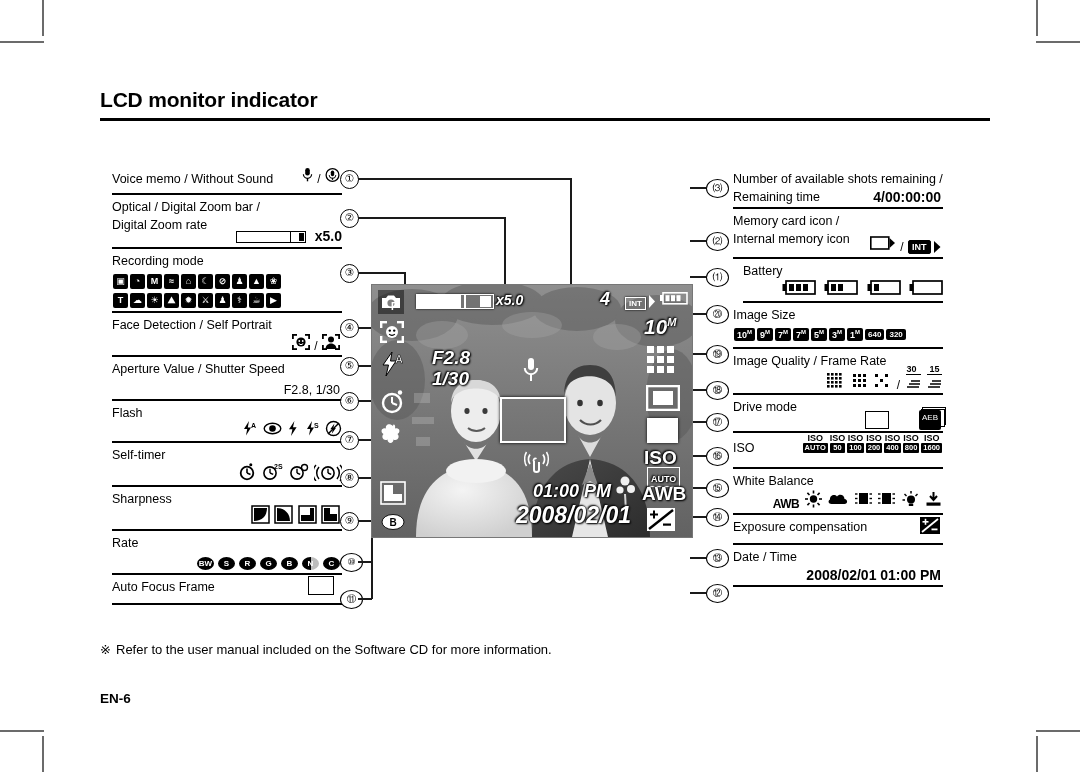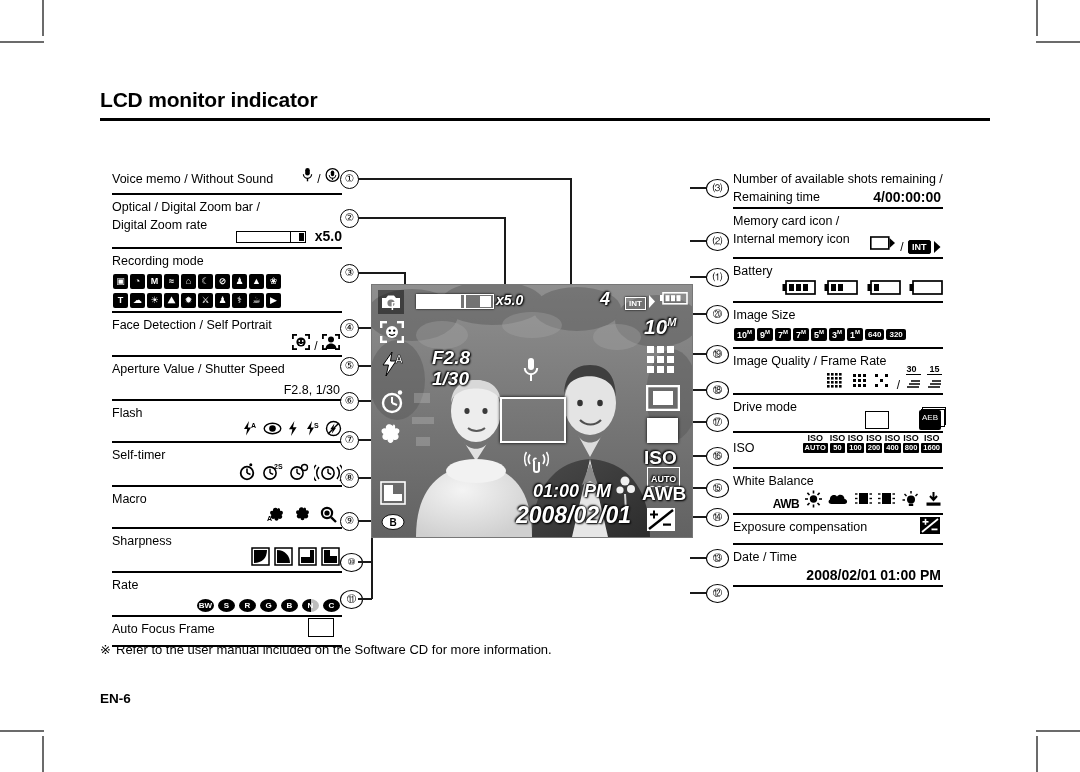--- a/index.html
+++ b/index.html
@@ -209,38 +209,20 @@
         <line x1="14" y1="11" x2="14" y2="6.8" stroke="#000" stroke-width="1.4"></line>
         <line x1="14" y1="11" x2="17.2" y2="12.4" stroke="#000" stroke-width="1.4"></line>
         <path d="M5 5 A9 9 0 0 0 5 17" fill="none" stroke="#000" stroke-width="1.5"></path>
         <path d="M2 3 A12 12 0 0 0 2 19" fill="none" stroke="#000" stroke-width="1.3"></path>
         <path d="M23 5 A9 9 0 0 1 23 17" fill="none" stroke="#000" stroke-width="1.5"></path>
         <path d="M26 3 A12 12 0 0 1 26 19" fill="none" stroke="#000" stroke-width="1.3"></path>
       </svg>
     </div>
   </div>
 
-  <div class="row" style="height:36px;">
-    <span class="lbl">Macro</span>
-    <div style="position:absolute;right:4px;bottom:0px;">
-      <svg width="22" height="18" viewBox="0 0 22 18">
-        <path d="M11 4 C8.5 1.5 5.5 3 6 6 C3 5 2 8.5 4.5 10 C2.5 12 5 15 7.5 13.5 C7.5 16.5 11.5 16.5 11.5 13.5 C14 15 16.5 12 14.5 10 C17 8.5 16 5 13 6 C13.5 3 11 2 11 4 Z" fill="#000"></path>
-        <text x="0" y="16" font-size="7" font-weight="bold" font-family="Liberation Sans">A</text>
-      </svg>
-      <svg width="20" height="18" viewBox="0 0 20 18">
-        <path d="M10 3.5 C7.5 1 4.5 2.5 5 5.5 C2 4.5 1 8 3.5 9.5 C1.5 11.5 4 14.5 6.5 13 C6.5 16 10.5 16 10.5 13 C13 14.5 15.5 11.5 13.5 9.5 C16 8 15 4.5 12 5.5 C12.5 2.5 10 1.5 10 3.5 Z" fill="#000"></path>
-      </svg>
-      <svg width="20" height="18" viewBox="0 0 20 18">
-        <circle cx="9" cy="8" r="6.2" fill="#000"></circle>
-        <circle cx="9" cy="8" r="4" fill="#fff"></circle>
-        <circle cx="9" cy="8" r="2.6" fill="#000"></circle>
-        <line x1="13.2" y1="12.4" x2="18" y2="17" stroke="#000" stroke-width="2.4"></line>
-      </svg>
-    </div>
-  </div>
 
   <div class="row" style="height:38px;">
     <span class="lbl">Sharpness</span>
     <div style="position:absolute;right:2px;bottom:1px;">
       <svg width="19" height="19" viewBox="0 0 19 19">
         <rect x="1" y="1" width="17" height="17" fill="none" stroke="#000" stroke-width="1.5"></rect>
         <path d="M3 3 L3 16 C11 16 16 11 16 3 Z" fill="#000"></path>
       </svg>
       <svg width="19" height="19" viewBox="0 0 19 19">
         <rect x="1" y="1" width="17" height="17" fill="none" stroke="#000" stroke-width="1.5"></rect>
@@ -288,21 +270,21 @@
       <span style="font-size:12px;">/</span>
       <span style="display:inline-block;position:relative;">
         <span class="tile" style="padding:1px 3px;font-size:9px;font-weight:bold;border:1.6px solid #000;">INT</span>
         <svg width="7" height="14" viewBox="0 0 7 14" style="vertical-align:middle;margin-left:-1px;">
           <path d="M0 1 L6.5 7 L0 13 Z" fill="#000"></path>
         </svg>
       </span>
     </div>
   </div>
 
-  <div class="row" style="height:38px;">
+  <div class="row" style="height:38px;margin-left:10px;">
     <span class="lbl">Battery</span>
     <div style="position:absolute;right:0px;bottom:2px;">
       <svg width="34" height="15" viewBox="0 0 34 15">
         <rect x="4" y="1" width="29" height="13" fill="none" stroke="#000" stroke-width="1.7"></rect>
         <rect x="0.5" y="4" width="4" height="7" fill="#000"></rect>
         <rect x="7" y="4" width="5" height="7" fill="#000"></rect>
           <rect x="14" y="4" width="5" height="7" fill="#000"></rect>
           <rect x="21" y="4" width="5" height="7" fill="#000"></rect>
       </svg>
       <svg width="34" height="15" viewBox="0 0 34 15" style="margin-left:4px;">

